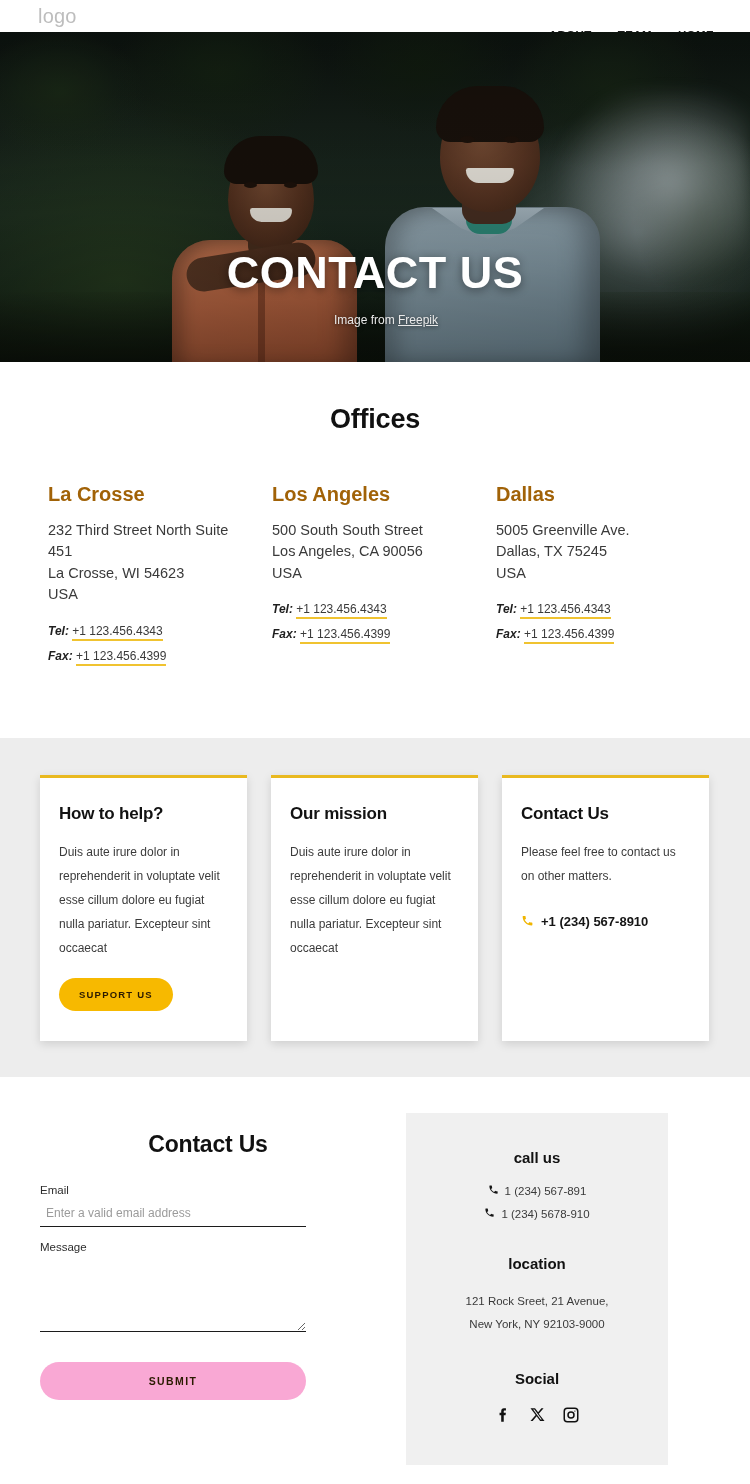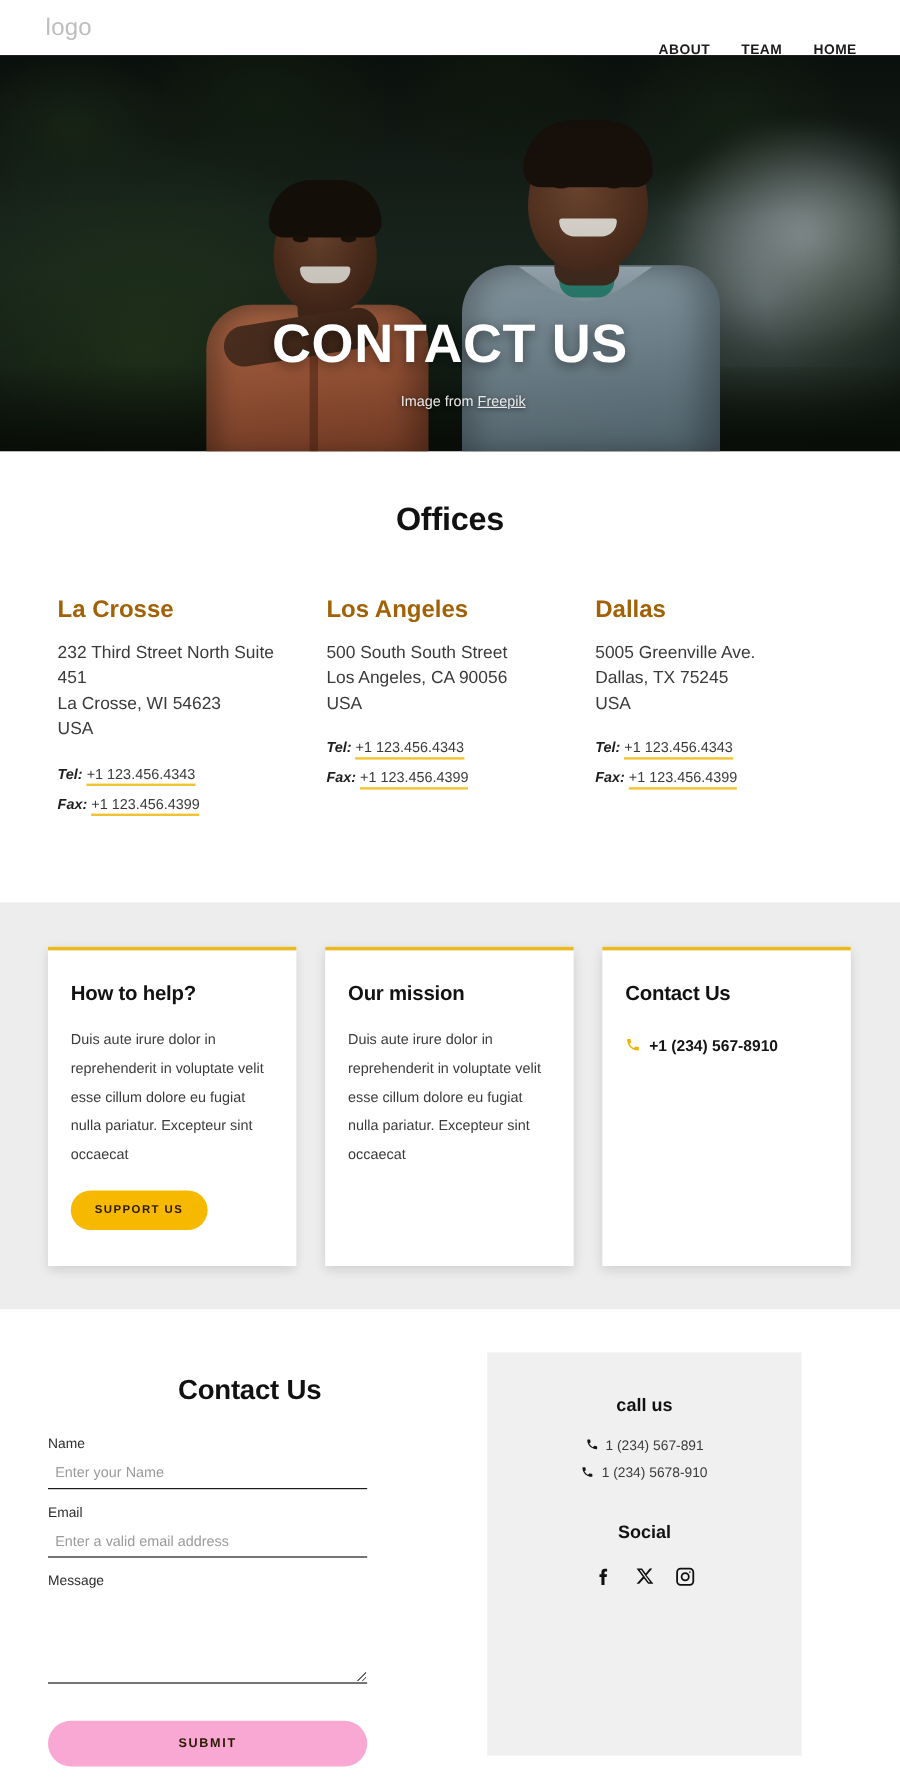--- a/index.html
+++ b/index.html
@@ -8,21 +8,21 @@
     width: 750px;
     background: #ffffff;
     font-family: "Liberation Sans", sans-serif;
     color: #222;
   }
 
   .page { width: 750px; position: relative; overflow: hidden; }
 
   
   .site-header {
-    height: 46px;
+    height: 32px;
     background: #ffffff;
     display: flex;
     align-items: center;
     justify-content: space-between;
     padding: 0 36px 0 38px;
   }
   .logo {
     font-size: 20px;
     color: #bdbdbd;
     font-weight: 400;
@@ -491,42 +491,39 @@
         <button class="btn-support">SUPPORT US</button>
       </div>
 
       <div class="card">
         <div class="card-title">Our mission</div>
         <div class="card-text">Duis aute irure dolor in reprehenderit in voluptate velit esse cillum dolore eu fugiat nulla pariatur. Excepteur sint occaecat</div>
       </div>
 
       <div class="card">
         <div class="card-title">Contact Us</div>
+        <div class="card-text">Please feel free to contact us on other matters.</div>
         <div class="card-phone">
           <span class="ico-phone-yellow">
             <svg width="13" height="13" viewBox="0 0 24 24" fill="#f0b500" aria-hidden="true">
                 <path d="M6.6 10.8c1.4 2.8 3.8 5.1 6.6 6.6l2.2-2.2c.3-.3.7-.4 1-.2 1.1.4 2.4.6 3.6.6.6 0 1 .4 1 1V20c0 .6-.4 1-1 1C10.3 21 3 13.7 3 4.5c0-.6.4-1 1-1h3.5c.6 0 1 .4 1 1 0 1.3.2 2.5.6 3.6.1.3 0 .7-.2 1l-2.3 1.7z"></path>
               </svg>
           </span>
           <span>+1 (234) 567-8910</span>
         </div>
       </div>
 
     </div>
   </section>
 
   <section class="contact-section">
 
     <div class="contact-form">
       <h2 class="contact-form-title">Contact Us</h2>
 
-      <div class="field">
-        <label class="field-label">Name</label>
-        <input type="text" placeholder="Enter your Name" style="">
-      </div>
 
       <div class="field">
         <label class="field-label">Email</label>
         <input type="text" placeholder="Enter a valid email address" style="">
       </div>
 
       <div class="field">
         <label class="field-label">Message</label>
         <textarea placeholder="" style=""></textarea>
       </div>
@@ -548,20 +545,25 @@
         <div class="aside-phone">
           <span class="ico-phone-dark">
             <svg width="11" height="11" viewBox="0 0 24 24" fill="#151515" aria-hidden="true">
                 <path d="M6.6 10.8c1.4 2.8 3.8 5.1 6.6 6.6l2.2-2.2c.3-.3.7-.4 1-.2 1.1.4 2.4.6 3.6.6.6 0 1 .4 1 1V20c0 .6-.4 1-1 1C10.3 21 3 13.7 3 4.5c0-.6.4-1 1-1h3.5c.6 0 1 .4 1 1 0 1.3.2 2.5.6 3.6.1.3 0 .7-.2 1l-2.3 1.7z"></path>
               </svg>
           </span>
           <span>1 (234) 5678-910</span>
         </div>
       </div>
 
+      <div class="aside-block">
+        <div class="aside-h">location</div>
+        <div class="aside-addr">121 Rock Sreet, 21 Avenue,</div>
+        <div class="aside-addr">New York, NY 92103-9000</div>
+      </div>
 
       <div class="aside-block" style="margin-bottom:0;">
         <div class="aside-h">Social</div>
         <div class="socials">
           <span class="social-ico">
             <svg width="18" height="18" viewBox="0 0 24 24" fill="#111" aria-hidden="true">
                 <path d="M15.5 3h-2.3C10.9 3 9.6 4.6 9.6 7v2.1H7.4v3.2h2.2V21h3.4v-8.7h2.4l.4-3.2h-2.8V7.4c0-.9.3-1.4 1.4-1.4h1.5V3z"></path>
               </svg>
           </span>
           <span class="social-ico">

